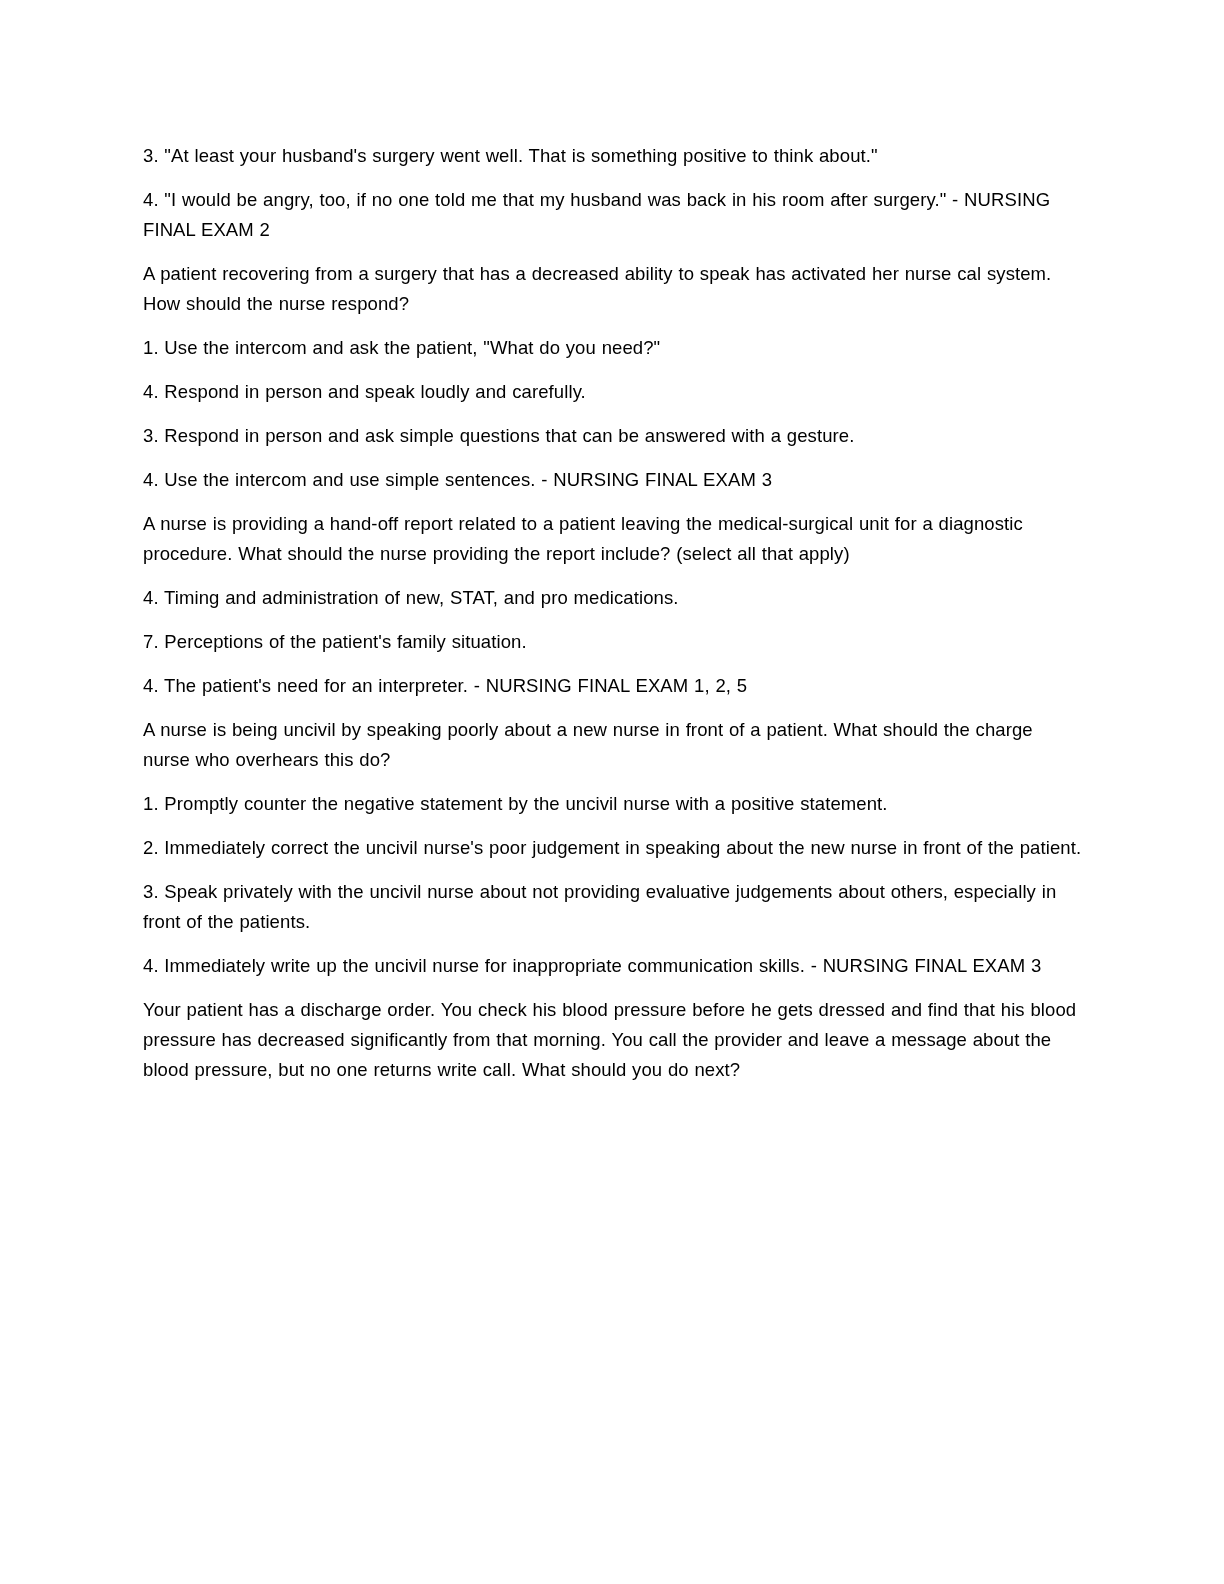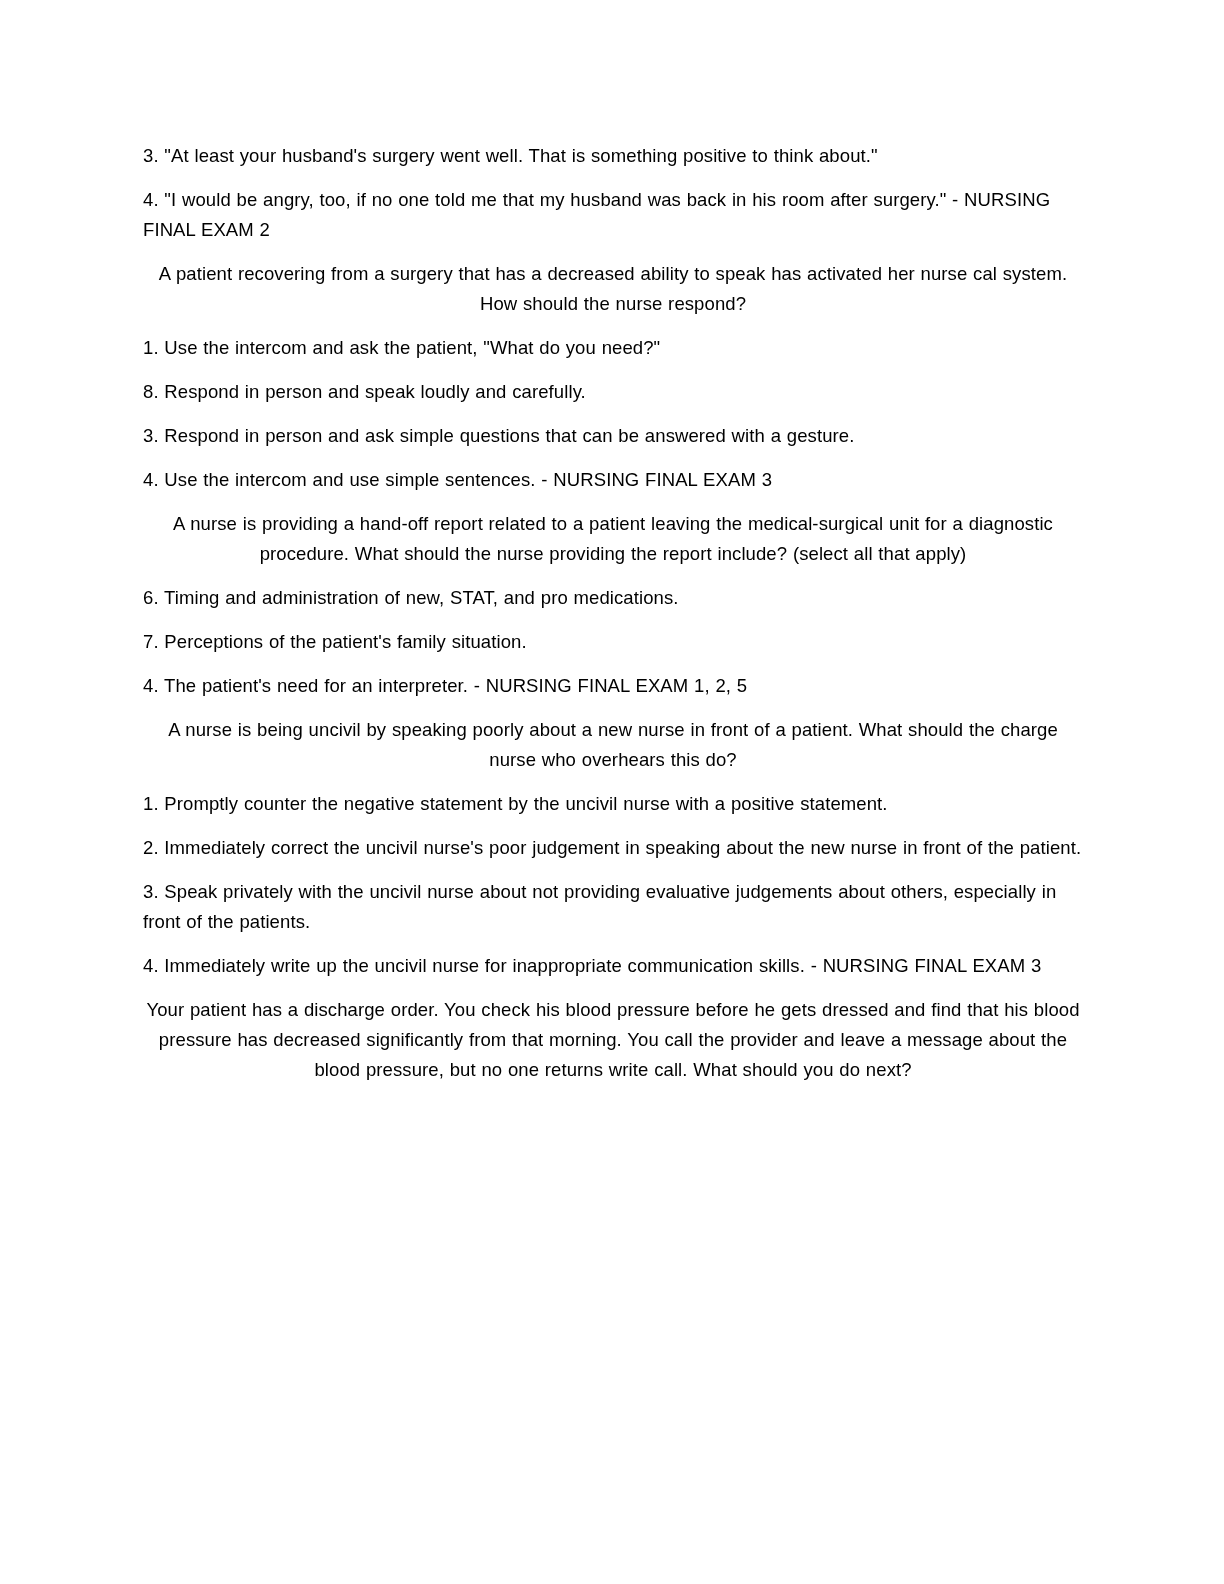--- a/index.html
+++ b/index.html
@@ -22,36 +22,35 @@
     background: #ffffff;
   }
   .page p {
     margin: 0 0 14px 0;
     font-size: 18.5px;
     line-height: 30px;
     letter-spacing: 0.1px;
     word-spacing: 0.5px;
   }
   .page p.gap-before {
-    text-align: center;
   }
 </style>
 </head>
 <body>
 
 <div class="page" id="doc">
     <p>3. "At least your husband's surgery went well. That is something positive to think about."</p>
     <p>4. "I would be angry, too, if no one told me that my husband was back in his room after surgery." - NURSING FINAL EXAM 2</p>
     <p class="gap-before">A patient recovering from a surgery that has a decreased ability to speak has activated her nurse cal system. How should the nurse respond?</p>
     <p>1. Use the intercom and ask the patient, "What do you need?"</p>
-    <p>8. Respond in person and speak loudly and carefully.</p>
+    <p>4. Respond in person and speak loudly and carefully.</p>
     <p>3. Respond in person and ask simple questions that can be answered with a gesture.</p>
     <p>4. Use the intercom and use simple sentences. - NURSING FINAL EXAM 3</p>
     <p class="gap-before">A nurse is providing a hand-off report related to a patient leaving the medical-surgical unit for a diagnostic procedure. What should the nurse providing the report include? (select all that apply)</p>
-    <p>6. Timing and administration of new, STAT, and pro medications.</p>
+    <p>4. Timing and administration of new, STAT, and pro medications.</p>
     <p>7. Perceptions of the patient's family situation.</p>
     <p>4. The patient's need for an interpreter. - NURSING FINAL EXAM 1, 2, 5</p>
     <p class="gap-before">A nurse is being uncivil by speaking poorly about a new nurse in front of a patient. What should the charge nurse who overhears this do?</p>
     <p>1. Promptly counter the negative statement by the uncivil nurse with a positive statement.</p>
     <p>2. Immediately correct the uncivil nurse's poor judgement in speaking about the new nurse in front of the patient.</p>
     <p>3. Speak privately with the uncivil nurse about not providing evaluative judgements about others, especially in front of the patients.</p>
     <p>4. Immediately write up the uncivil nurse for inappropriate communication skills. - NURSING FINAL EXAM 3</p>
     <p class="gap-before">Your patient has a discharge order. You check his blood pressure before he gets dressed and find that his blood pressure has decreased significantly from that morning. You call the provider and leave a message about the blood pressure, but no one returns write call. What should you do next?</p>
   </div>
 

